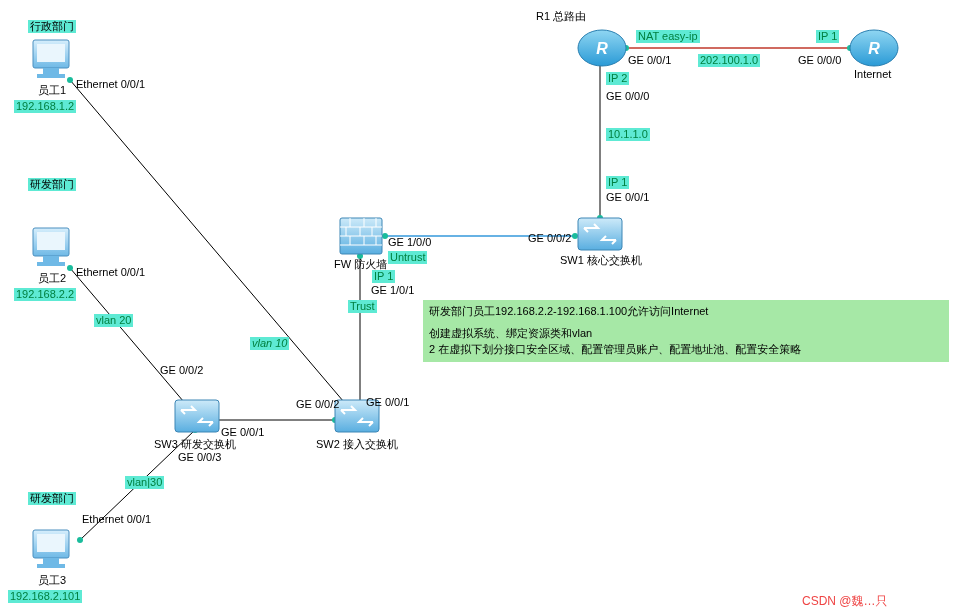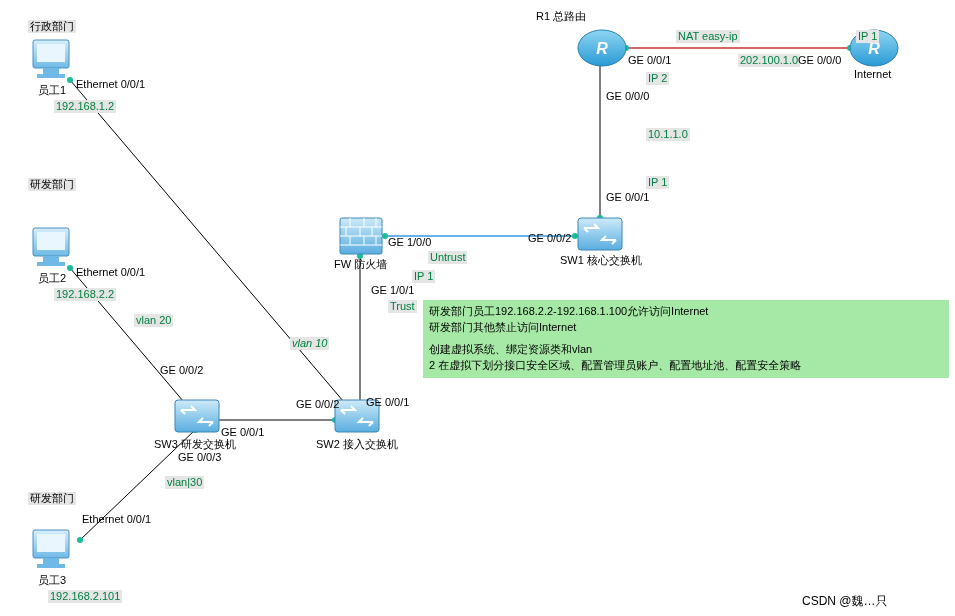--- a/index.html
+++ b/index.html
@@ -17,33 +17,33 @@
     position: absolute;
     inset: 0;
   }
   .lbl {
     position: absolute;
     white-space: nowrap;
     line-height: 1.2;
     color: #000;
   }
   .hl {
-    background: #e5e5e5;
+    background: #5eead4;
     padding: 0 2px;
   }
   .hlblock {
     background: #a6e8a6;
     padding: 4px 6px;
     line-height: 1.45;
     color: #000;
   }
-  .green-txt { color: #008040; font-weight: 500; margin-left: 40px; }
+  .green-txt { color: #008040; font-weight: 500; }
   svg { position:absolute; left:0; top:0; width:955px; height:616px; overflow:visible; pointer-events:none; }
   .dev-label { text-align:left; }
-  .watermark { color:#000000; font-size:12px; }
+  .watermark { color:#ef4444; font-size:12px; }
 </style>
 </head>
 <body>
 
 <div class="canvas">
 
 <svg viewBox="0 0 955 616">
   <defs>
     <linearGradient id="pcGrad" x1="0" y1="0" x2="0" y2="1">
       <stop offset="0%" stop-color="#d6eefc"></stop>
@@ -196,21 +196,20 @@
 <div class="lbl hl green-txt" style="left:606px; top:72px;">IP 2</div>
 <div class="lbl" style="left:606px; top:90px;">GE 0/0/0</div>
 <div class="lbl hl green-txt" style="left:698px; top:54px;">202.100.1.0</div>
 
 <div class="lbl hl green-txt" style="left:816px; top:30px;">IP 1</div>
 <div class="lbl" style="left:798px; top:54px;">GE 0/0/0</div>
 <div class="lbl dev-label" style="left:854px; top:68px;">Internet</div>
 
 <div class="hlblock" style="position:absolute; left:423px; top:300px; width:514px;">
   <div>研发部门员工192.168.2.2-192.168.1.100允许访问Internet</div>
-  <div>研发部门其他禁止访问Internet</div>
   <div style="height:6px"></div>
   <div>  创建虚拟系统、绑定资源类和vlan</div>
   <div>2 在虚拟下划分接口安全区域、配置管理员账户、配置地址池、配置安全策略</div>
 </div>
 
 <div class="lbl watermark" style="left:802px; top:594px;">CSDN @魏…只</div>
 
 </div>
 
 </body></html>

